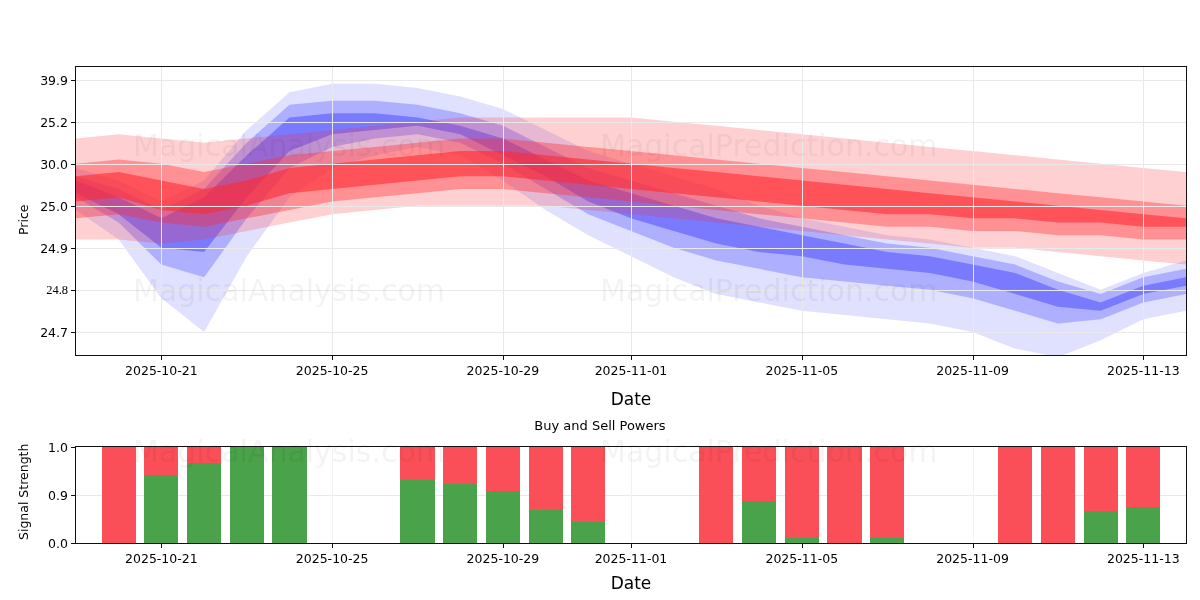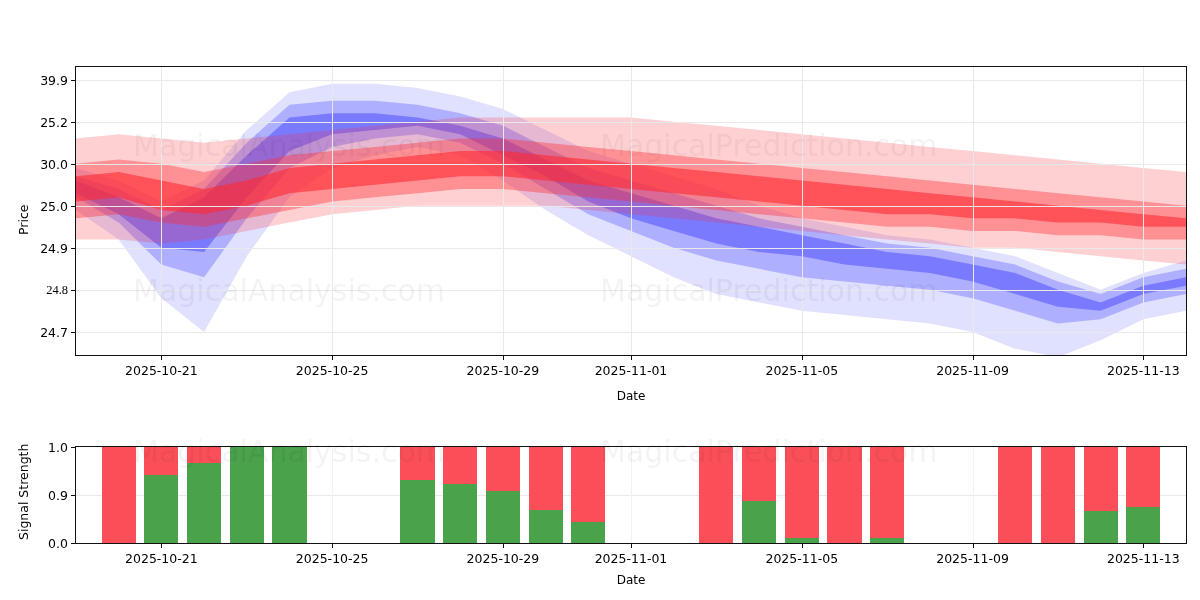--- a/index.html
+++ b/index.html
@@ -19,21 +19,21 @@
   .gridline-h{position:absolute;left:0;width:100%;height:1px;background:#e9e9e9;}
   .gridline-v{position:absolute;top:0;height:100%;width:1px;background:#e9e9e9;}
 
   
   .ytick-label{position:absolute;right:0;font-size:12.5px;text-align:right;
                transform:translateY(-50%);white-space:nowrap;}
   .ytick-mark{position:absolute;width:4px;height:1px;background:#111;}
   .xtick-label{position:absolute;font-size:12.5px;transform:translateX(-50%);white-space:nowrap;}
   .xtick-mark{position:absolute;width:1px;height:4px;background:#111;}
 
-  .axis-label-x{position:absolute;font-size:12px;text-align:center;width:200px;}
+  .axis-label-x{position:absolute;font-size:17px;text-align:center;width:200px;}
   .axis-label-y{position:absolute;font-size:12.5px;transform-origin:0 0;
                 transform:rotate(-90deg);white-space:nowrap;}
 
   .subtitle-mid{position:absolute;width:1200px;text-align:center;font-size:13px;}
 
   
   .wm{position:absolute;font-size:30px;color:#000;opacity:0.045;white-space:nowrap;
       pointer-events:none;font-weight:400;}
 
   
@@ -104,20 +104,21 @@
       <div class="xtick-mark" style="left: 801.769px; top: 356px;"></div>
       <div class="xtick-label" style="left: 972.538px; top: 363px;">2025-11-09</div>
       <div class="xtick-mark" style="left: 972.538px; top: 356px;"></div>
       <div class="xtick-label" style="left: 1143.31px; top: 363px;">2025-11-13</div>
       <div class="xtick-mark" style="left: 1143.31px; top: 356px;"></div>
     </div>
 
   <div class="axis-label-y" style="left:16px; top:235px;">Price</div>
   <div class="axis-label-x" style="left:531px; top:389px; text-align:center;">Date</div>
 
+  <div class="subtitle-mid" style="left:0; top:418px; font-weight:normal;">Buy and Sell Powers</div>
 
   <div id="sig-axes">
       <div class="gridline-h" style="top: 48px;"></div>
       <div class="gridline-v" style="left: 85.3846px; background: rgb(242, 242, 242);"></div>
       <div class="gridline-v" style="left: 256.154px; background: rgb(242, 242, 242);"></div>
       <div class="gridline-v" style="left: 426.923px; background: rgb(242, 242, 242);"></div>
       <div class="gridline-v" style="left: 555px; background: rgb(242, 242, 242);"></div>
       <div class="gridline-v" style="left: 725.769px; background: rgb(242, 242, 242);"></div>
       <div class="gridline-v" style="left: 896.538px; background: rgb(242, 242, 242);"></div>
       <div class="gridline-v" style="left: 1067.31px; background: rgb(242, 242, 242);"></div>

